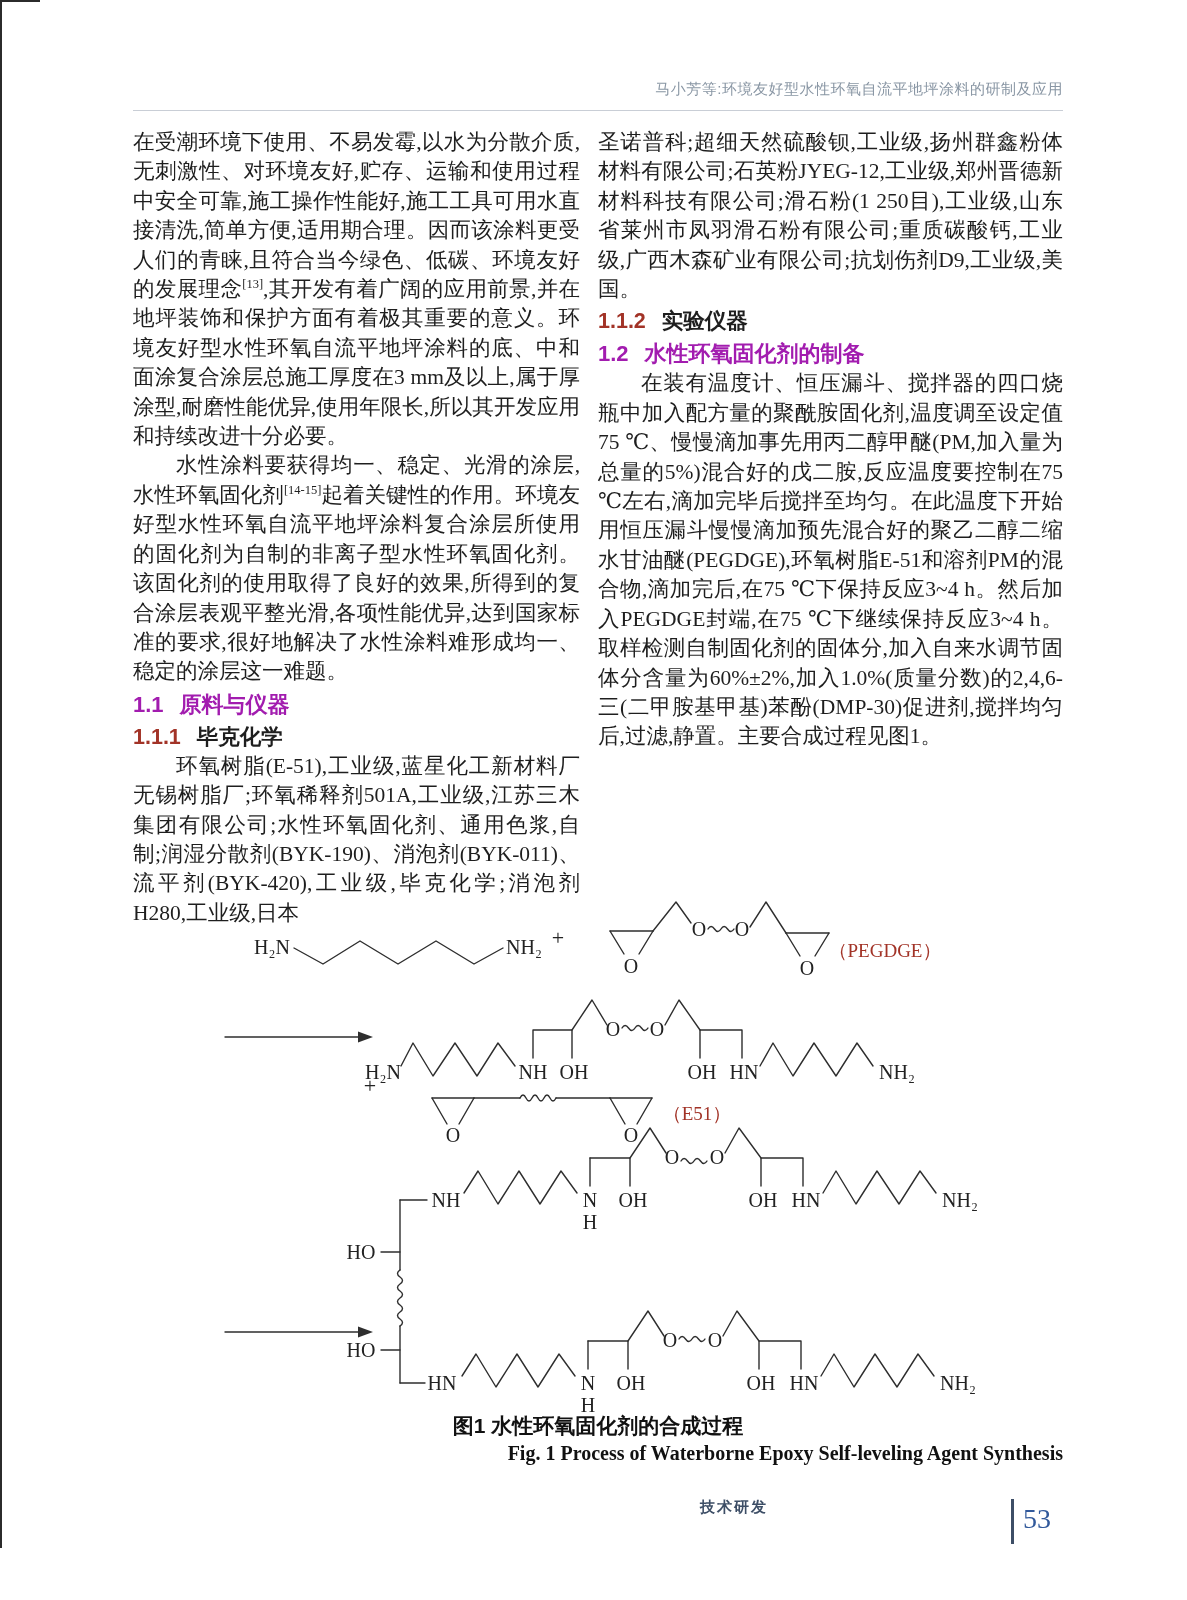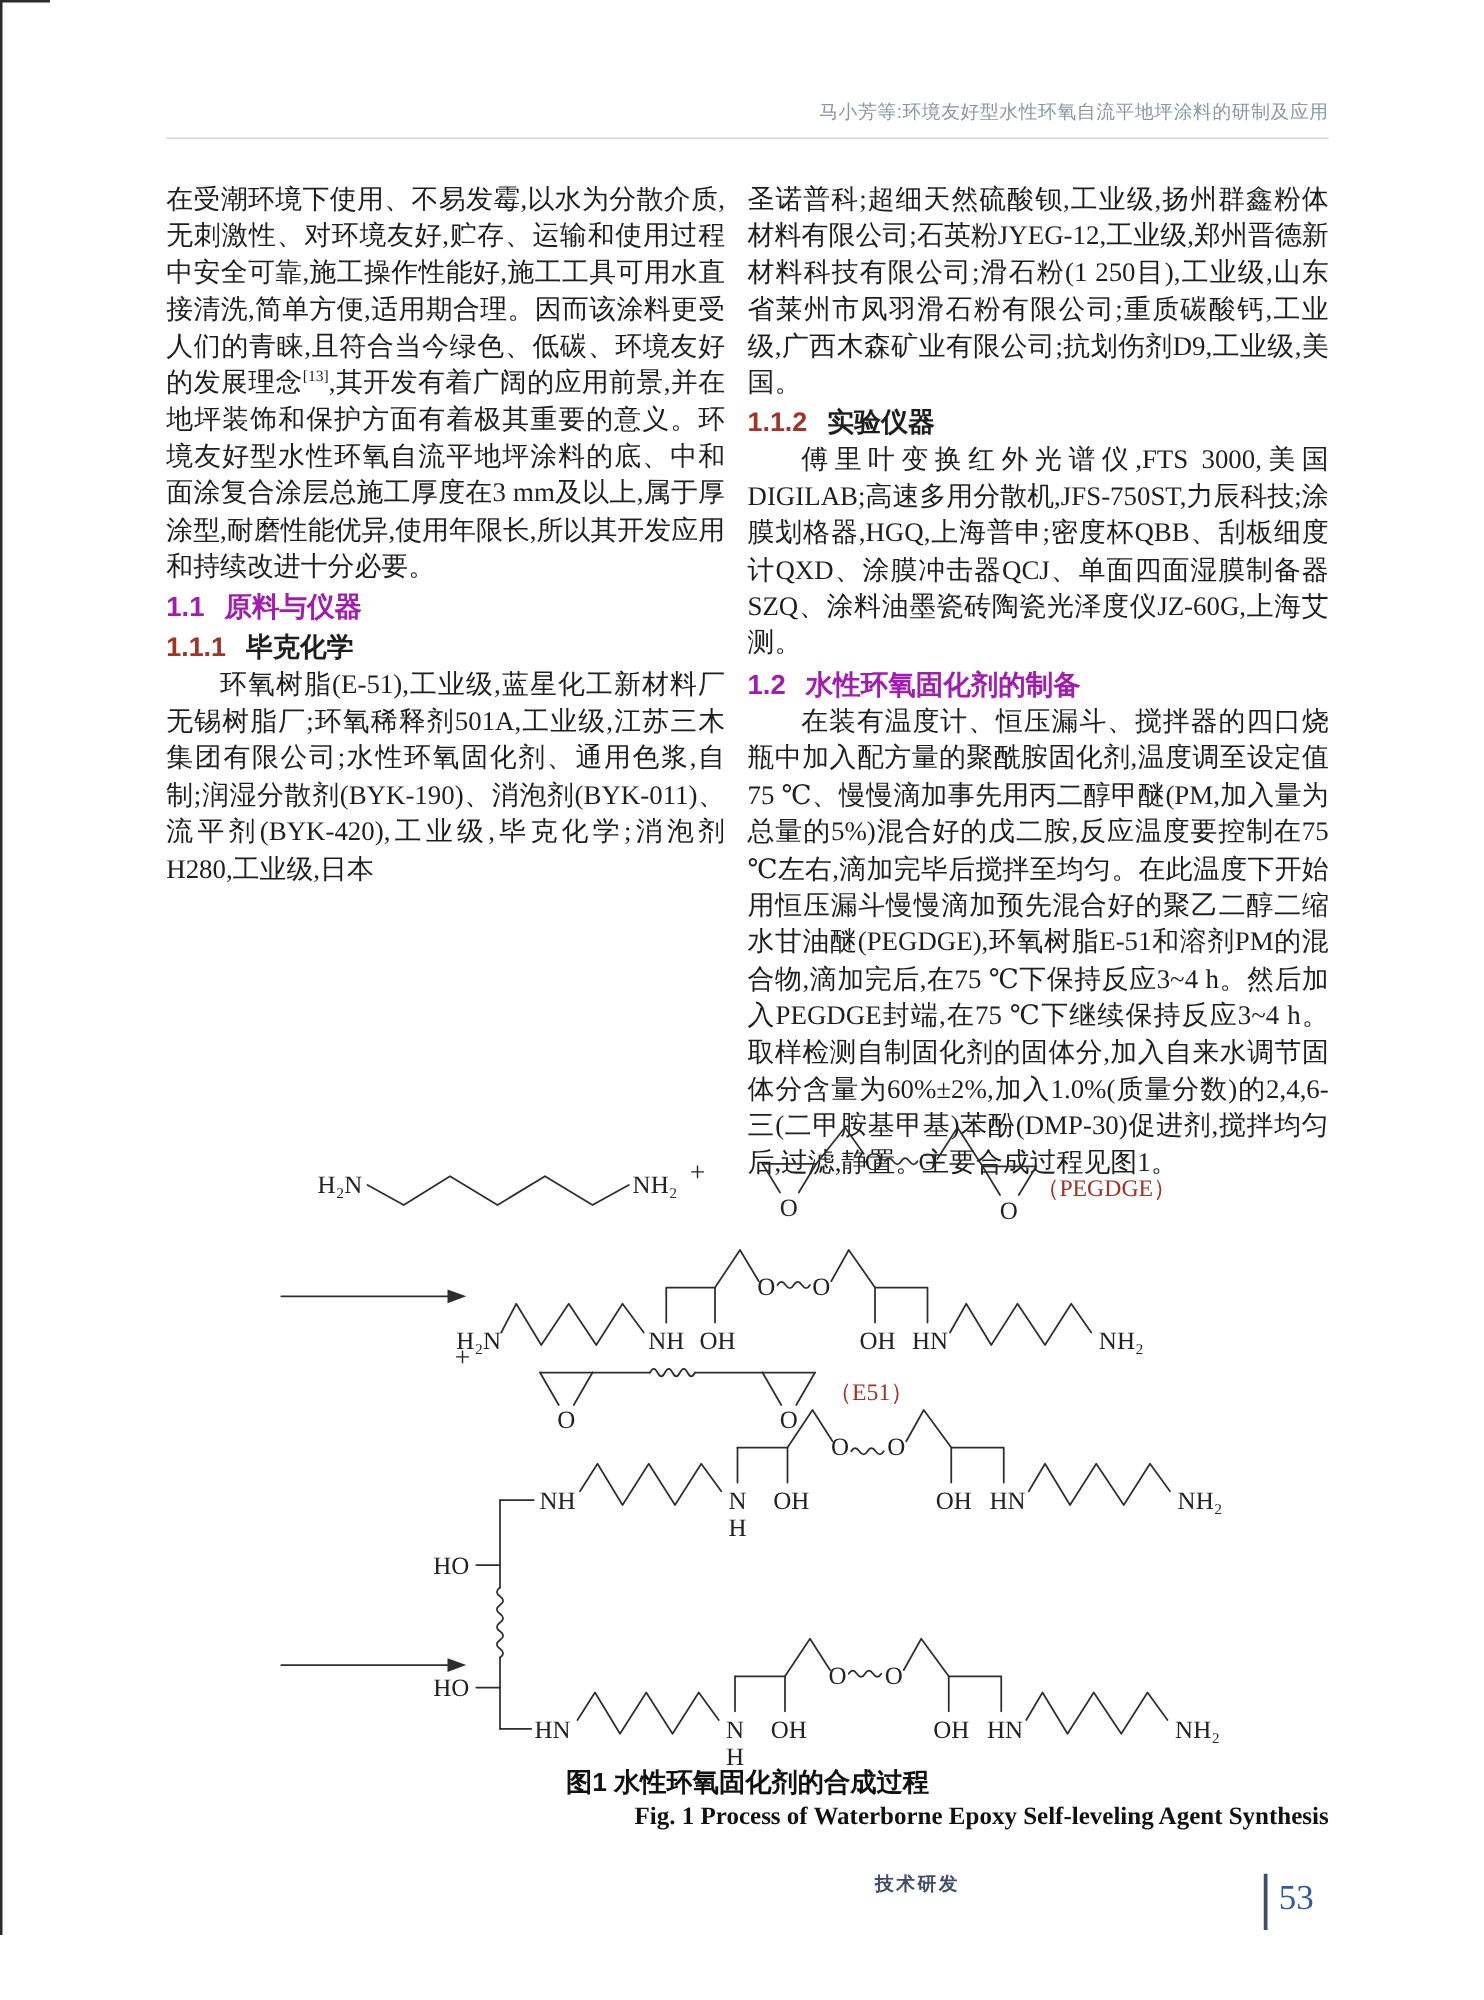--- a/index.html
+++ b/index.html
@@ -5,21 +5,21 @@
   html,body{margin:0;padding:0;background:#ffffff;}
   .page{position:relative;width:1187px;height:1548px;background:#ffffff;overflow:hidden;
         font-family:"Liberation Serif","DejaVu Serif",serif;color:#1e1e1e;}
   .edge-left{position:absolute;left:0;top:0;width:2px;height:1600px;background:#2b2b2b;}
   .edge-top{position:absolute;left:0;top:0;width:40px;height:2px;background:#2b2b2b;}
 
   .running-head{position:absolute;top:80px;left:133px;width:930px;text-align:right;
         font-family:"Liberation Sans","DejaVu Sans",sans-serif;font-size:15px;color:#8996a4;letter-spacing:.5px;}
   .head-rule{position:absolute;top:110px;left:133px;width:930px;height:1px;background:#c9ced6;}
 
-  .col{position:absolute;top:145px;font-size:21.5px;line-height:29.4px;text-align:justify;}
+  .col{position:absolute;top:128px;font-size:21.5px;line-height:29.4px;text-align:justify;}
   .col-left{left:133px;width:447px;}
   .col-right{left:598px;width:465px;}
   .para{margin:0;}
   .indent{text-indent:2em;}
   sup{font-size:12.5px;line-height:0;vertical-align:super;}
 
   .h-l1{margin:13px 0 0 0;line-height:35px;font-family:"Liberation Sans","DejaVu Sans",sans-serif;
         font-weight:bold;font-size:26px;color:#a23327;}
   .h-l1 .hnum{margin-right:22px;}
   .h-l2{margin:3px 0 0 0;line-height:30px;font-family:"Liberation Sans","DejaVu Sans",sans-serif;
@@ -53,29 +53,29 @@
 
 <div class="page">
   <div class="edge-left"></div>
   <div class="edge-top"></div>
 
   <div class="running-head">马小芳等:环境友好型水性环氧自流平地坪涂料的研制及应用</div>
   <div class="head-rule"></div>
 
   <div class="col col-left">
     <p class="para"><span>在受潮环境下使用、不易发霉,以水为分散介质,无刺激性、对环境友好,贮存、运输和使用过程中安全可靠,施工操作性能好,施工工具可用水直接清洗,简单方便,适用期合理。因而该涂料更受人们的青睐,且符合当今绿色、低碳、环境友好的发展理念</span><sup>[13]</sup><span>,其开发有着广阔的应用前景,并在地坪装饰和保护方面有着极其重要的意义。环境友好型水性环氧自流平地坪涂料的底、中和面涂复合涂层总施工厚度在3 mm及以上,属于厚涂型,耐磨性能优异,使用年限长,所以其开发应用和持续改进十分必要。</span></p>
+    <p class="para indent"><span>水性涂料要获得均一、稳定、光滑的涂层,水性环氧固化剂</span><sup>[14-15]</sup><span>起着关键性的作用。环境友好型水性环氧自流平地坪涂料复合涂层所使用的固化剂为自制的非离子型水性环氧固化剂。该固化剂的使用取得了良好的效果,所得到的复合涂层表观平整光滑,各项性能优异,达到国家标准的要求,很好地解决了水性涂料难形成均一、稳定的涂层这一难题。</span></p>
     <h3 class="h-l2"><span class="hnum">1.1</span><span class="htitle">原料与仪器</span></h3>
     <h4 class="h-l3"><span class="hnum">1.1.1</span><span class="htitle">毕克化学</span></h4>
     <p class="para indent">环氧树脂(E-51),工业级,蓝星化工新材料厂无锡树脂厂;环氧稀释剂501A,工业级,江苏三木集团有限公司;水性环氧固化剂、通用色浆,自制;润湿分散剂(BYK-190)、消泡剂(BYK-011)、流平剂(BYK-420),工业级,毕克化学;消泡剂H280,工业级,日本</p>
   </div>
 
   <div class="col col-right">
     <p class="para">圣诺普科;超细天然硫酸钡,工业级,扬州群鑫粉体材料有限公司;石英粉JYEG-12,工业级,郑州晋德新材料科技有限公司;滑石粉(1 250目),工业级,山东省莱州市凤羽滑石粉有限公司;重质碳酸钙,工业级,广西木森矿业有限公司;抗划伤剂D9,工业级,美国。</p>
     <h4 class="h-l3"><span class="hnum">1.1.2</span><span class="htitle">实验仪器</span></h4>
-    <p class="para indent">傅里叶变换红外光谱仪,FTS 3000,美国DIGILAB;高速多用分散机,JFS-750ST,力辰科技;涂膜划格器,HGQ,上海普申;密度杯QBB、刮板细度计QXD、涂膜冲击器QCJ、单面四面湿膜制备器SZQ、涂料油墨瓷砖陶瓷光泽度仪JZ-60G,上海艾测。</p>
     <h3 class="h-l2"><span class="hnum">1.2</span><span class="htitle">水性环氧固化剂的制备</span></h3>
     <p class="para indent">在装有温度计、恒压漏斗、搅拌器的四口烧瓶中加入配方量的聚酰胺固化剂,温度调至设定值75 ℃、慢慢滴加事先用丙二醇甲醚(PM,加入量为总量的5%)混合好的戊二胺,反应温度要控制在75 ℃左右,滴加完毕后搅拌至均匀。在此温度下开始用恒压漏斗慢慢滴加预先混合好的聚乙二醇二缩水甘油醚(PEGDGE),环氧树脂E-51和溶剂PM的混合物,滴加完后,在75 ℃下保持反应3~4 h。然后加入PEGDGE封端,在75 ℃下继续保持反应3~4 h。取样检测自制固化剂的固体分,加入自来水调节固体分含量为60%±2%,加入1.0%(质量分数)的2,4,6-三(二甲胺基甲基)苯酚(DMP-30)促进剂,搅拌均匀后,过滤,静置。主要合成过程见图1。</p>
   </div>
 
   <div class="figure">
     <svg width="950" height="545" viewBox="0 0 950 545">
       <g fill="none" stroke="#2e2e2e" stroke-width="1.4" stroke-linejoin="round" stroke-linecap="round">
 
         <polyline points="174,68 203,84 240,61 278,84 316,61 354,84 383,68"></polyline>
 

